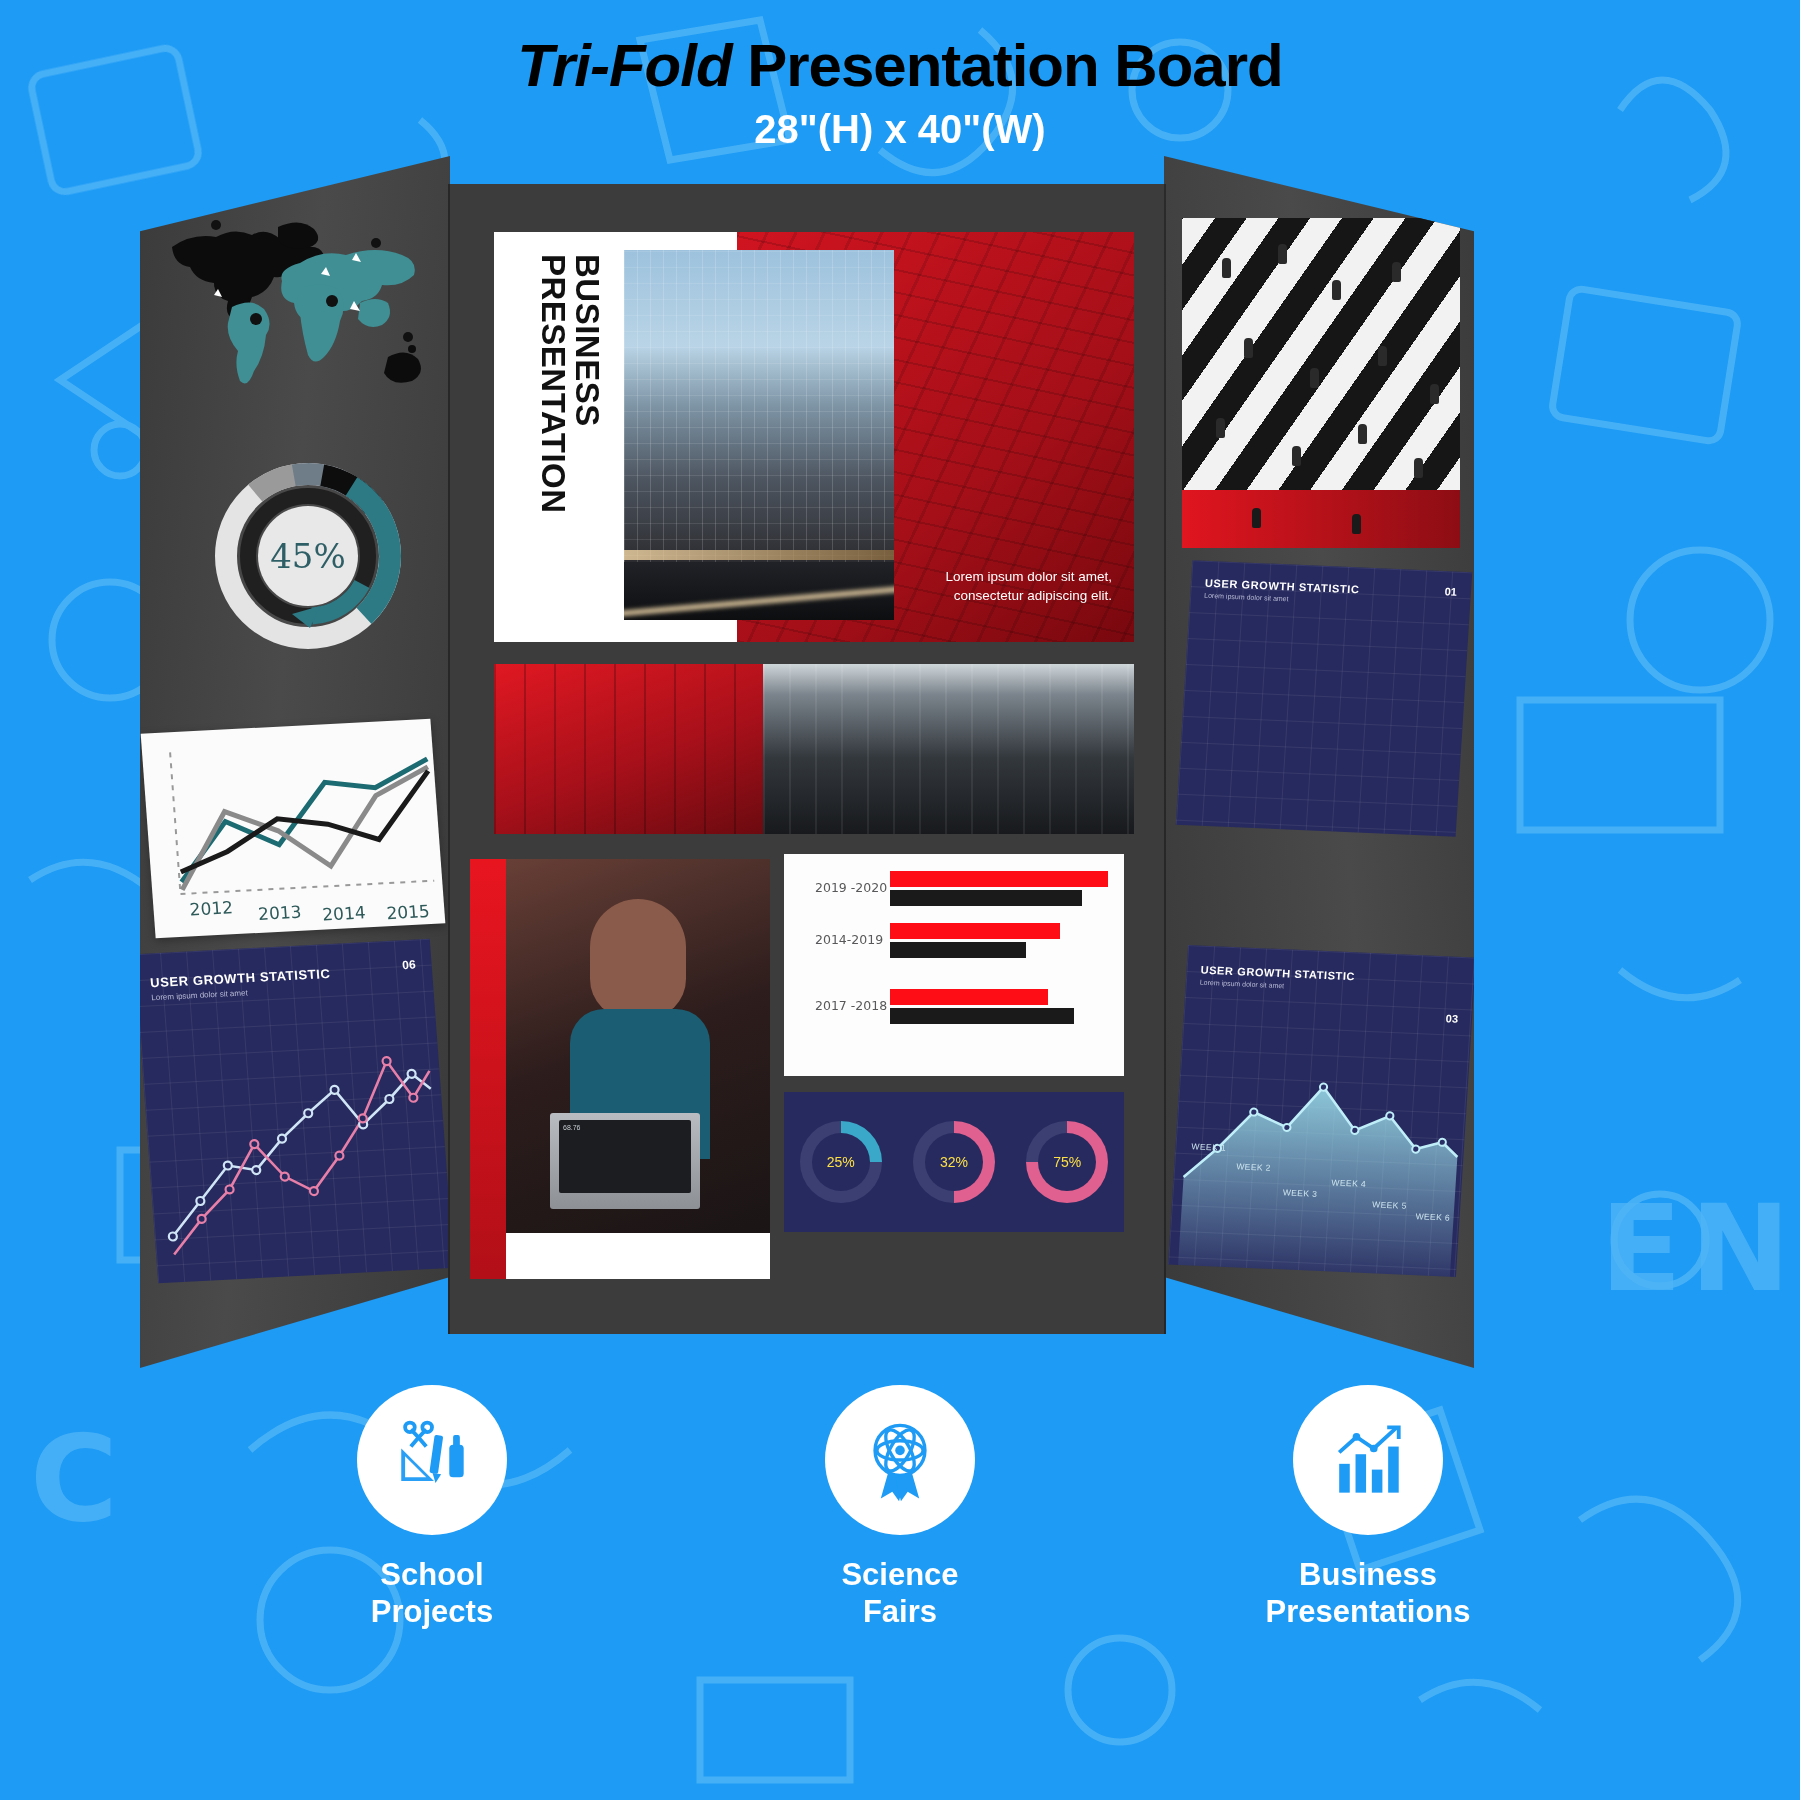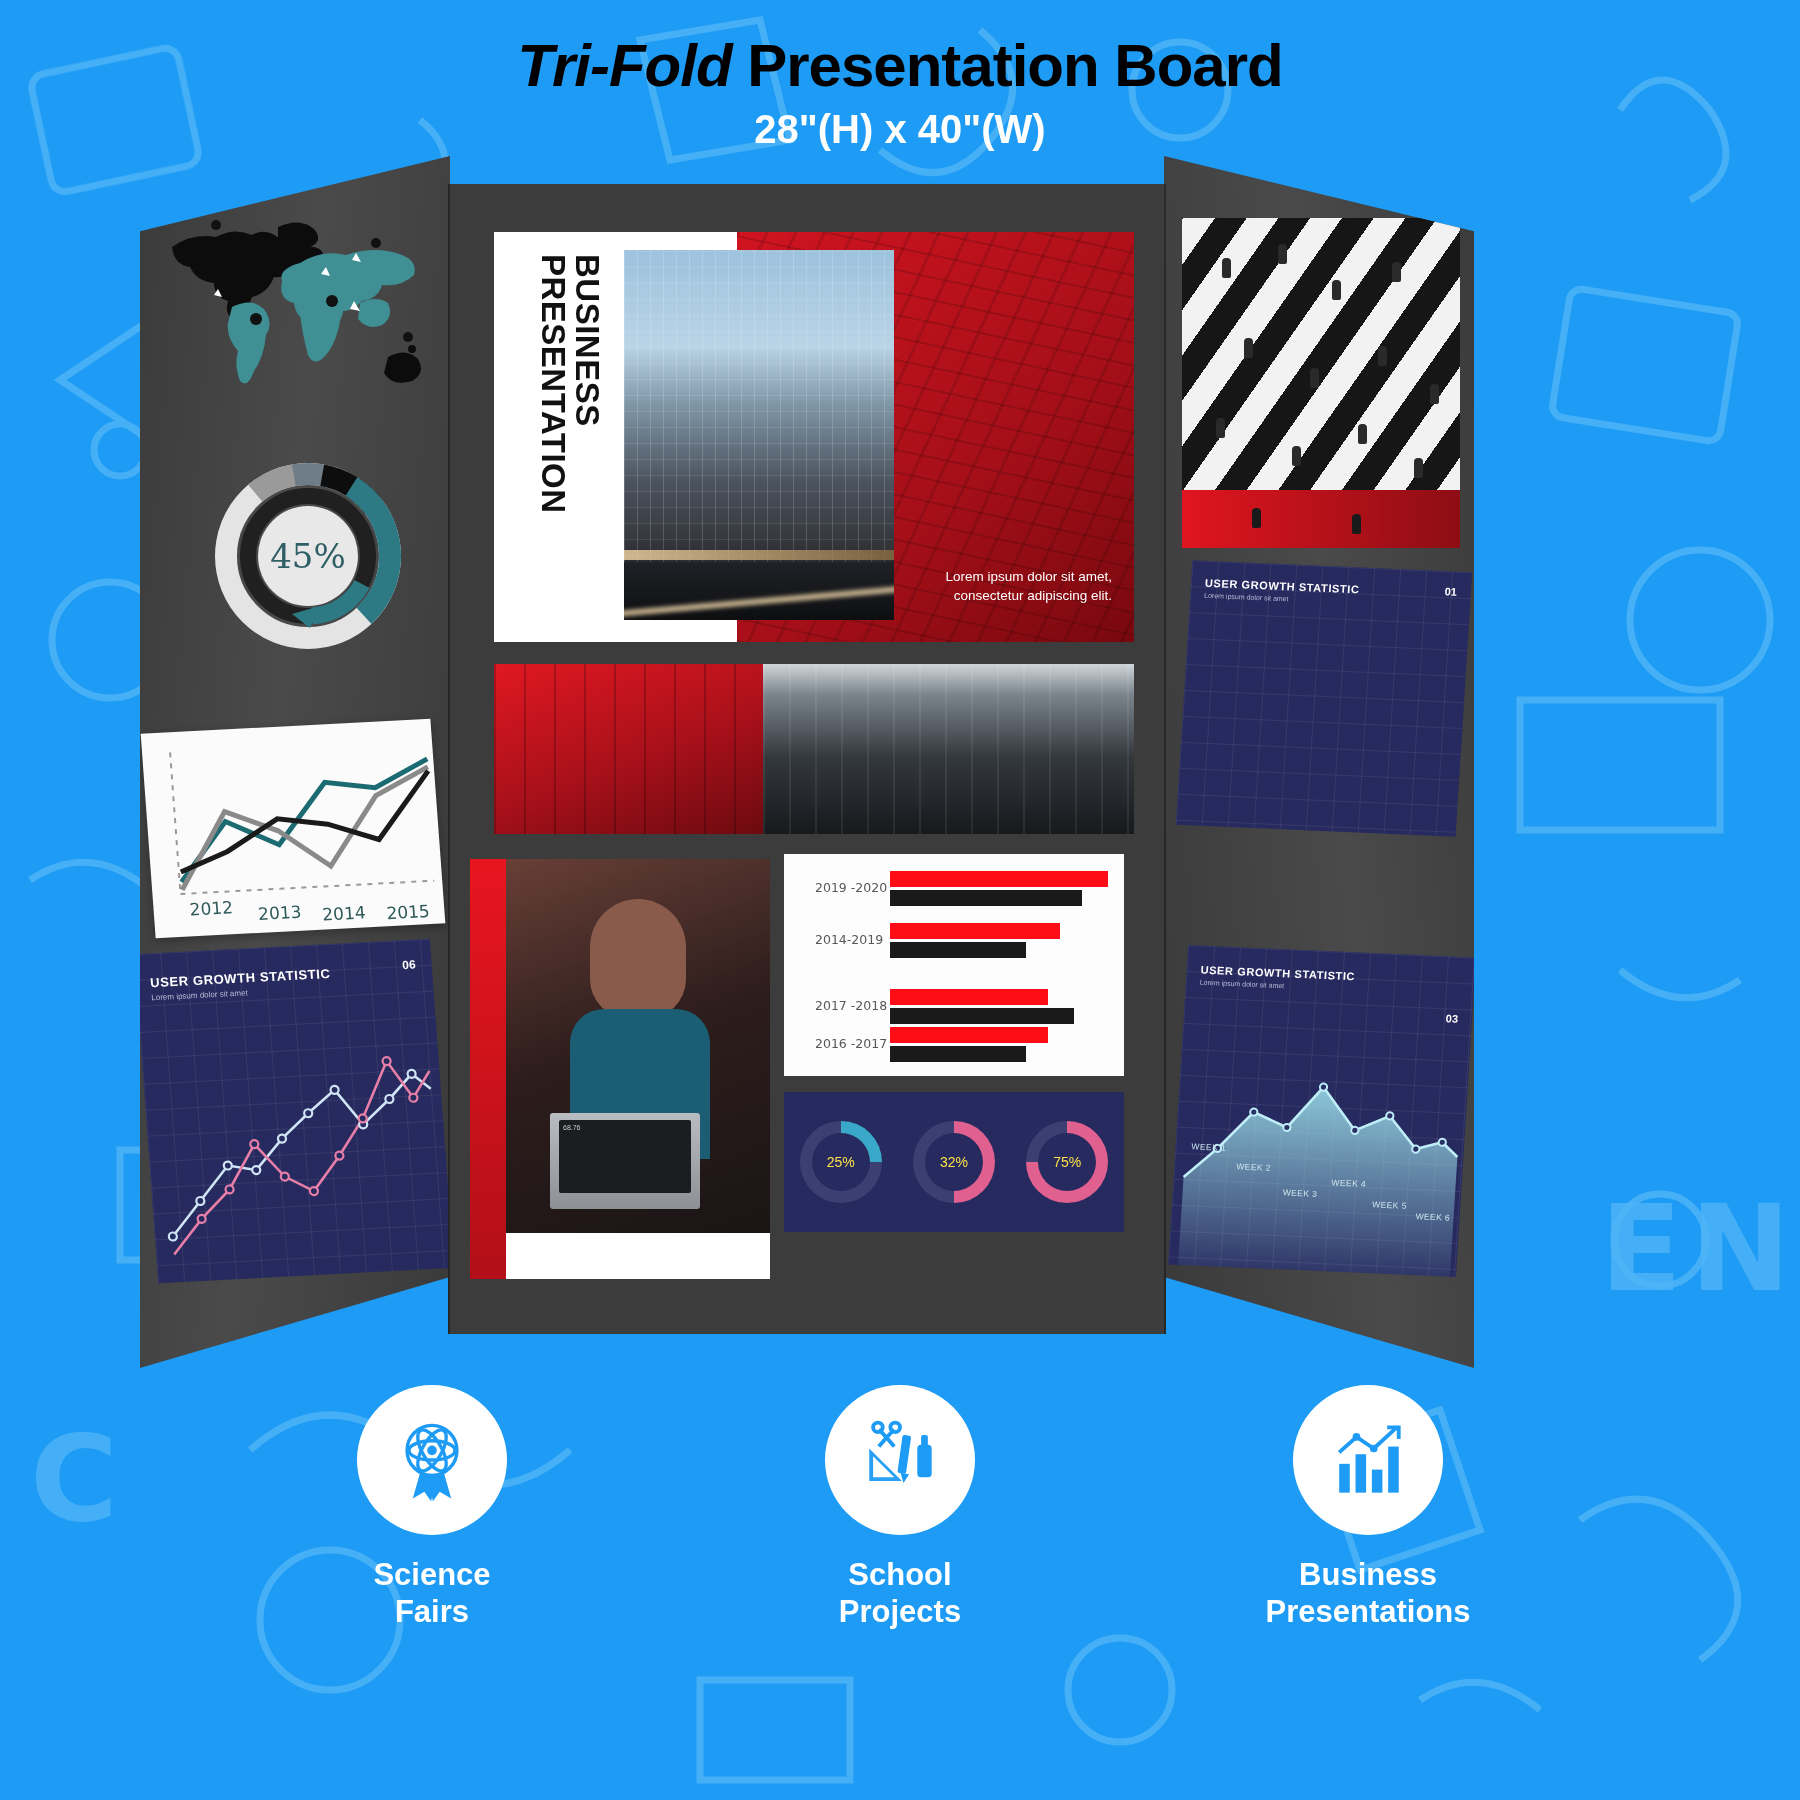--- a/index.html
+++ b/index.html
@@ -346,25 +346,20 @@
       </div>
       <div class="bar-row" style="top:66px;">
         <div class="bar-label">2014-2019</div>
         <div class="bar-red" style="width:170px;"></div>
         <div class="bar-blk" style="width:136px;"></div>
       </div>
       <div class="bar-row" style="top:132px;">
         <div class="bar-label">2017 -2018</div>
         <div class="bar-red" style="width:158px;"></div>
         <div class="bar-blk" style="width:184px;"></div>
-      </div>
-      <div class="bar-row" style="top:170px;">
-        <div class="bar-label">2016 -2017</div>
-        <div class="bar-red" style="width:158px;"></div>
-        <div class="bar-blk" style="width:136px;"></div>
       </div>
     </div>
 
     <div class="donut-strip">
       <div class="mini-donut" style="background:conic-gradient(#3aa8c9 0 25%, #3b3f72 25% 100%);">
         <div class="hole">25%</div>
       </div>
       <div class="mini-donut" style="background:conic-gradient(#e0608f 0 50%, #3b3f72 50% 100%);">
         <div class="hole">32%</div>
       </div>
@@ -477,42 +472,20 @@
 
   <div class="fold-line" style="left:448px; top:44px; height:1150px;"></div>
   <div class="fold-line" style="left:1164px; top:44px; height:1150px;"></div>
 </div>
 
 <div class="features">
 
   <div class="feat">
     <div class="feat-circle">
       <svg viewBox="0 0 100 100" width="96" height="96">
-        <g stroke="#1d9bf5" fill="none" stroke-width="3.5">
-          <circle cx="50" cy="40" r="26"></circle>
-          <ellipse cx="50" cy="40" rx="24" ry="10"></ellipse>
-          <ellipse cx="50" cy="40" rx="24" ry="10" transform="rotate(60 50 40)"></ellipse>
-          <ellipse cx="50" cy="40" rx="24" ry="10" transform="rotate(-60 50 40)"></ellipse>
-        </g>
-        <circle cx="50" cy="40" r="5" fill="#1d9bf5"></circle>
-        <g fill="#1d9bf5">
-          <path d="M38 62 l-8 28 l12 -7 l7 10 l6 -24 Z"></path>
-          <path d="M62 62 l8 28 l-12 -7 l-7 10 l-6 -24 Z"></path>
-        </g>
-      </svg>
-    </div>
-    <div class="feat-label">
-      <span>Science</span><br>
-      <span>Fairs</span>
-    </div>
-  </div>
-
-  <div class="feat">
-    <div class="feat-circle">
-      <svg viewBox="0 0 100 100" width="96" height="96">
         <g fill="#1d9bf5">
           <path d="M18 72 L52 72 L18 38 Z" opacity=".95"></path>
           <path d="M22 68 L44 68 L22 46 Z" fill="#fff"></path>
           <rect x="50" y="24" width="9" height="40" rx="2" transform="rotate(8 54 44)"></rect>
           <path d="M50 64 l9 0 l-4.5 10 Z" transform="rotate(8 54 68)"></path>
           <rect x="68" y="34" width="15" height="34" rx="4"></rect>
           <rect x="72" y="24" width="7" height="12" rx="2"></rect>
           <path d="M28 18 q8 8 16 18" stroke="#1d9bf5" stroke-width="4" fill="none"></path>
           <path d="M44 18 q-8 8 -16 18" stroke="#1d9bf5" stroke-width="4" fill="none"></path>
           <circle cx="27" cy="16" r="5" fill="none" stroke="#1d9bf5" stroke-width="4"></circle>
@@ -522,20 +495,42 @@
     </div>
     <div class="feat-label">
       <span>School</span><br>
       <span>Projects</span>
     </div>
   </div>
 
   <div class="feat">
     <div class="feat-circle">
       <svg viewBox="0 0 100 100" width="96" height="96">
+        <g stroke="#1d9bf5" fill="none" stroke-width="3.5">
+          <circle cx="50" cy="40" r="26"></circle>
+          <ellipse cx="50" cy="40" rx="24" ry="10"></ellipse>
+          <ellipse cx="50" cy="40" rx="24" ry="10" transform="rotate(60 50 40)"></ellipse>
+          <ellipse cx="50" cy="40" rx="24" ry="10" transform="rotate(-60 50 40)"></ellipse>
+        </g>
+        <circle cx="50" cy="40" r="5" fill="#1d9bf5"></circle>
+        <g fill="#1d9bf5">
+          <path d="M38 62 l-8 28 l12 -7 l7 10 l6 -24 Z"></path>
+          <path d="M62 62 l8 28 l-12 -7 l-7 10 l-6 -24 Z"></path>
+        </g>
+      </svg>
+    </div>
+    <div class="feat-label">
+      <span>Science</span><br>
+      <span>Fairs</span>
+    </div>
+  </div>
+
+  <div class="feat">
+    <div class="feat-circle">
+      <svg viewBox="0 0 100 100" width="96" height="96">
         <g fill="#1d9bf5">
           <rect x="20" y="54" width="11" height="30"></rect>
           <rect x="37" y="44" width="11" height="40"></rect>
           <rect x="54" y="60" width="11" height="24"></rect>
           <rect x="71" y="36" width="11" height="48"></rect>
         </g>
         <polyline points="20,42 38,26 56,38 80,16" fill="none" stroke="#1d9bf5" stroke-width="4"></polyline>
         <circle cx="38" cy="26" r="4" fill="#1d9bf5"></circle>
         <circle cx="56" cy="38" r="4" fill="#1d9bf5"></circle>
         <path d="M70 16 h12 v12" fill="none" stroke="#1d9bf5" stroke-width="4"></path>

